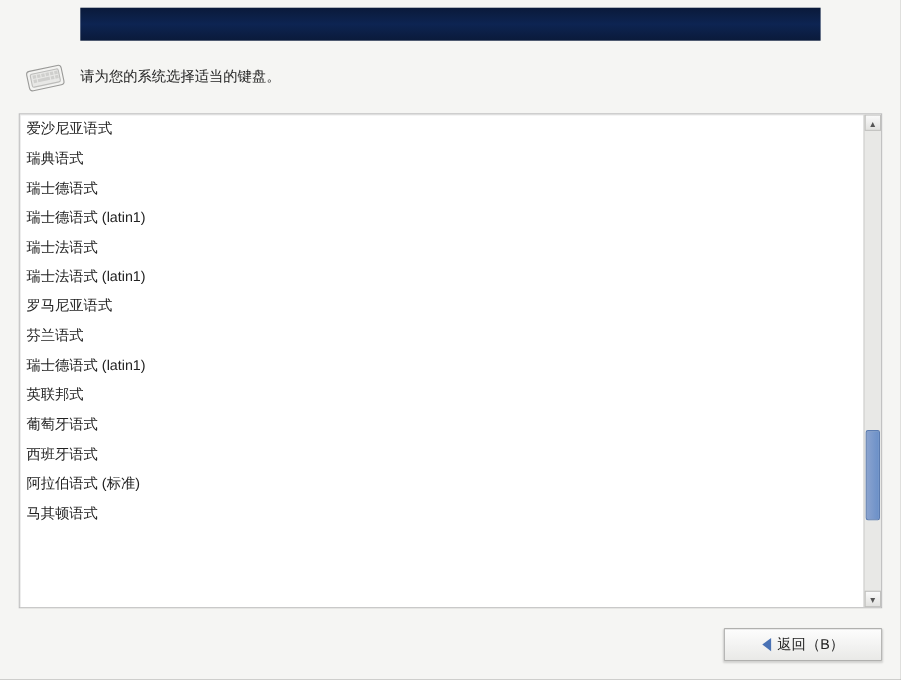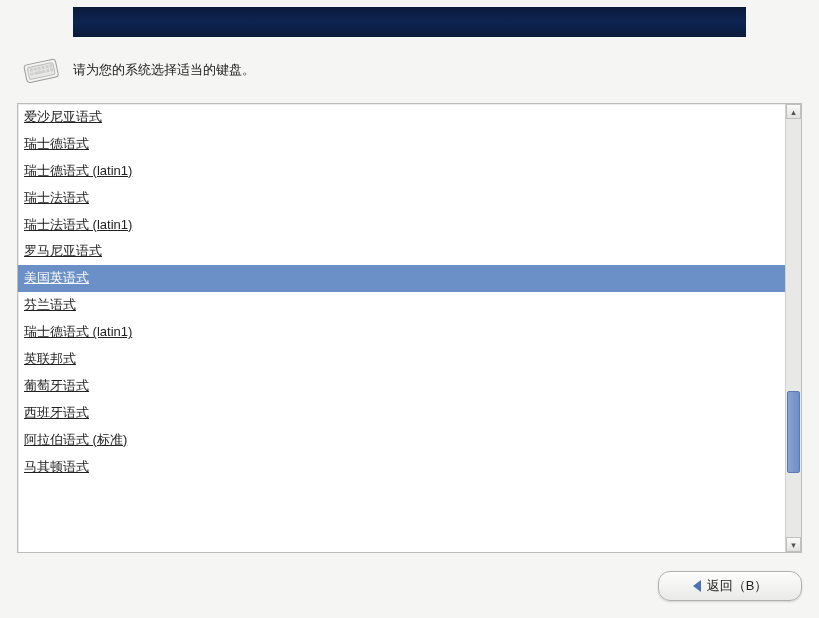--- a/index.html
+++ b/index.html
@@ -56,21 +56,20 @@
   .list{
     flex:1;
     overflow:hidden;
   }
   .list-item{
     padding:5px 8px 5px 6px;
     color:#222;
     cursor:default;
     line-height:1.3;
     white-space:nowrap;
-    text-decoration:underline;
   }
   .list-item.selected{
     background:#6b90c8;
     color:#fff;
   }
   .scrollbar{
     width:15px;
     background:#e8e8e6;
     border-left:1px solid #d0d0ce;
     position:relative;
@@ -101,21 +100,21 @@
     display:flex;
     justify-content:flex-end;
     gap:16px;
     padding:8px 14px 14px 14px;
   }
   .btn{
     min-width:118px;
     height:28px;
     background:linear-gradient(180deg,#fdfdfd,#e9e9e7);
     border:1px solid #b0b0ae;
-    border-radius:12px;
+    border-radius:1px;
     box-shadow:0 1px 0 rgba(255,255,255,.7) inset, 0 1px 2px rgba(0,0,0,.15);
     display:flex;
     align-items:center;
     justify-content:center;
     gap:6px;
     cursor:pointer;
     color:#222;
     padding:0 12px;
   }
   .arrow{
@@ -162,26 +161,26 @@
             </g>
           </g>
         </svg>
       </span>
       <span class="prompt-text">请为您的系统选择适当的键盘。</span>
     </div>
 
     <div class="list-wrap">
       <div class="list" id="kbd-list">
           <div class="list-item">爱沙尼亚语式</div>
+          <div class="list-item">瑞典语式</div>
           <div class="list-item">瑞士德语式</div>
           <div class="list-item">瑞士德语式 (latin1)</div>
           <div class="list-item">瑞士法语式</div>
           <div class="list-item">瑞士法语式 (latin1)</div>
           <div class="list-item">罗马尼亚语式</div>
-          <div class="list-item selected">美国英语式</div>
           <div class="list-item">芬兰语式</div>
           <div class="list-item">瑞士德语式 (latin1)</div>
           <div class="list-item">英联邦式</div>
           <div class="list-item">葡萄牙语式</div>
           <div class="list-item">西班牙语式</div>
           <div class="list-item">阿拉伯语式 (标准)</div>
           <div class="list-item">马其顿语式</div>
         </div>
       <div class="scrollbar">
         <div class="sb-btn">▴</div>

